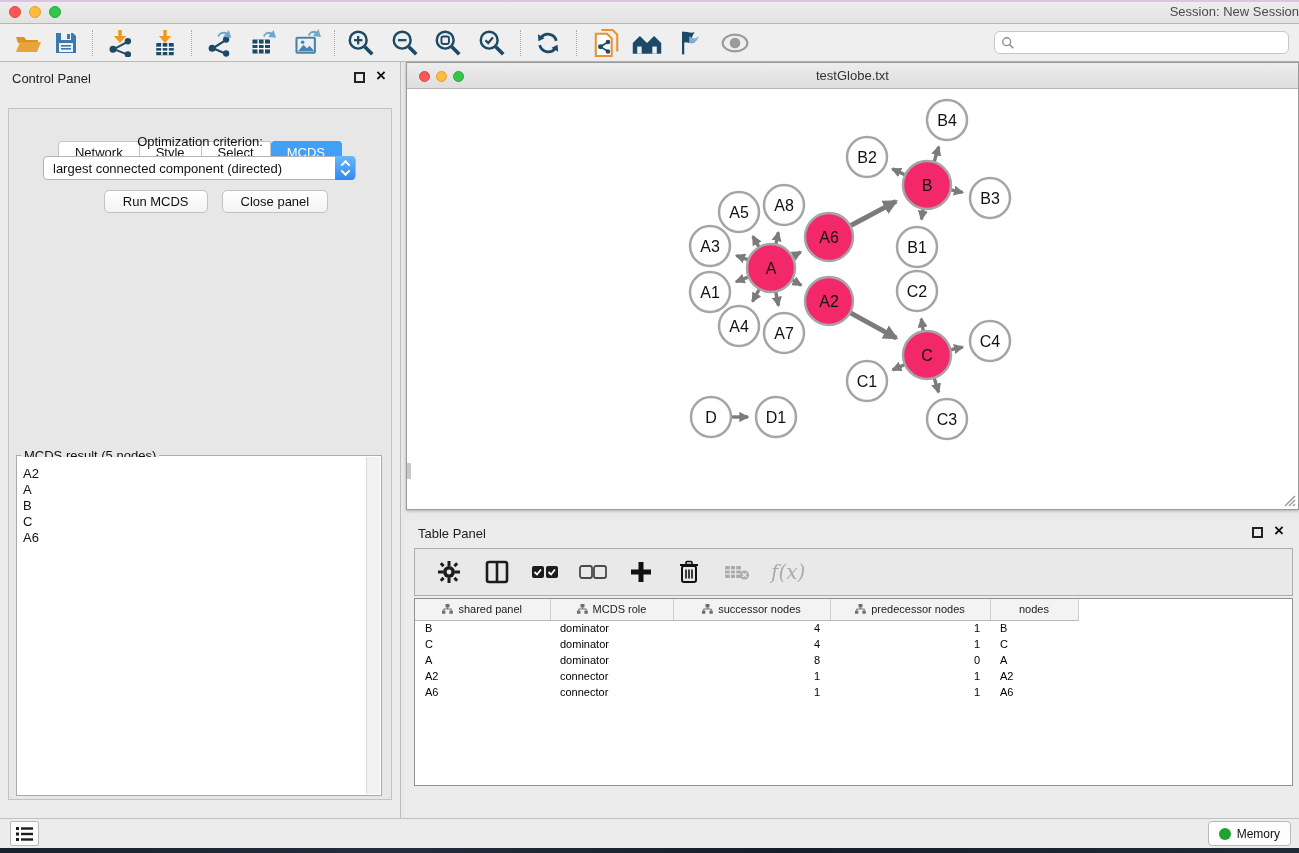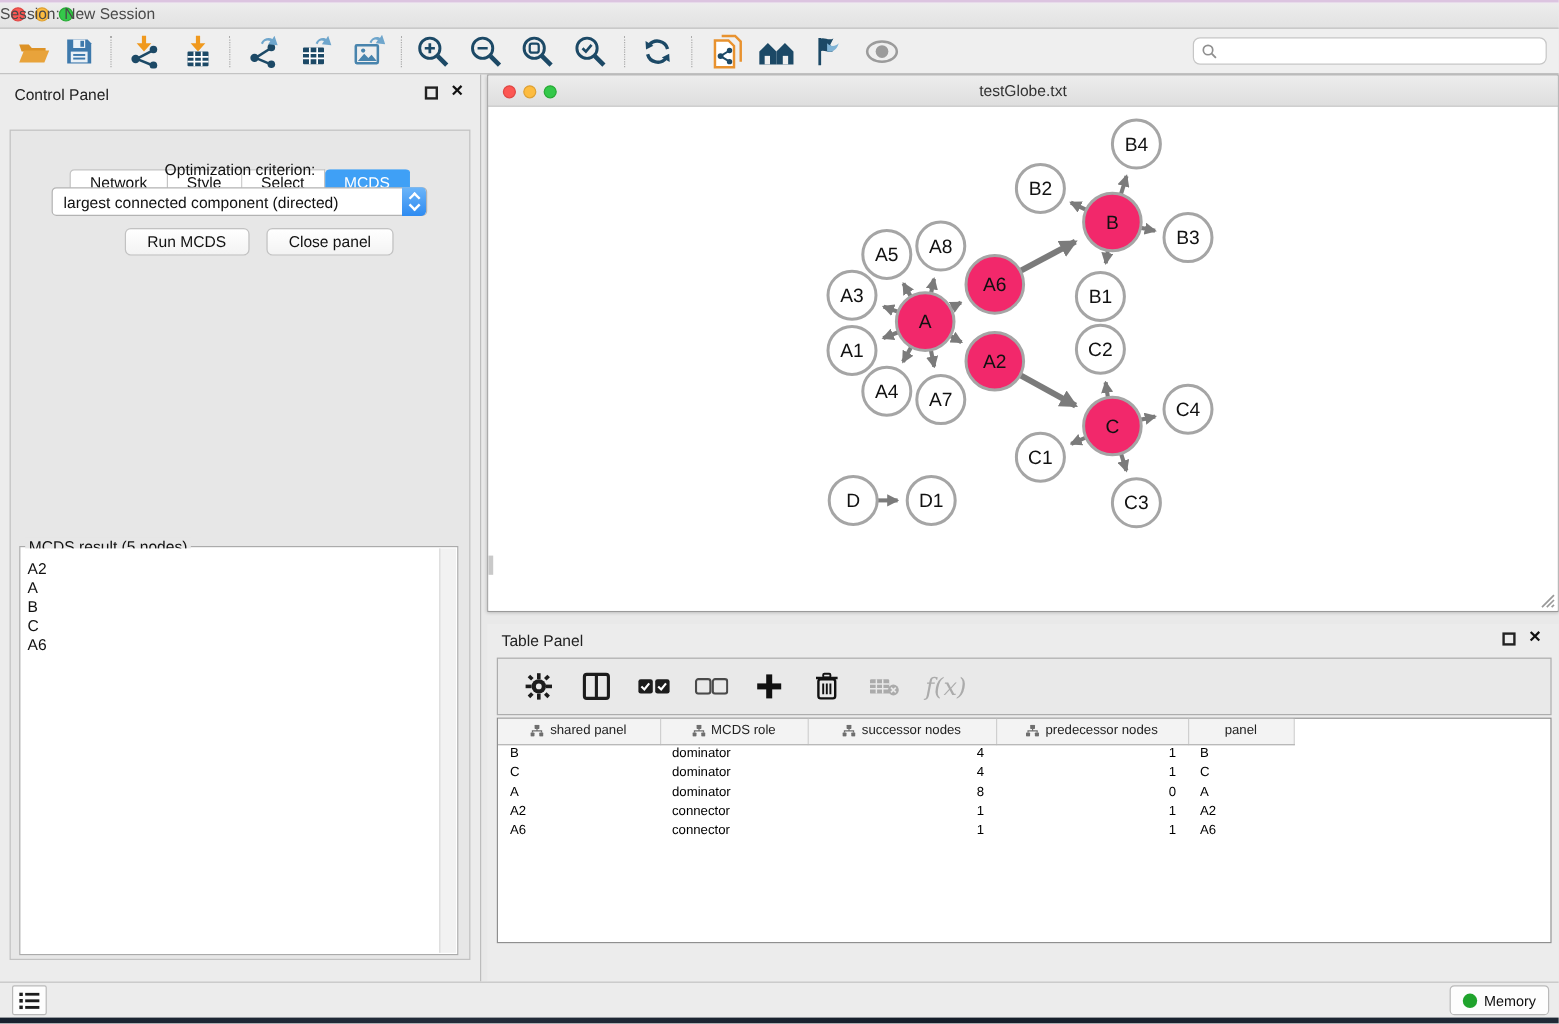--- a/index.html
+++ b/index.html
@@ -9,21 +9,21 @@
 
   
   .titlebar { position:absolute; left:0; top:0; width:1299px; height:24px;
     background:linear-gradient(#F2EAF4 0%, #ECECEC 18%, #E2E2E2 100%);
     border-bottom:1px solid #B6B6B6; }
   .titlebar .accent { position:absolute; top:0; left:0; right:0; height:2px; background:#DCC4E0; }
   .tl { position:absolute; top:6px; width:12px; height:12px; border-radius:50%; }
   .tl.red { left:9px;  background:#FC5753; border:1px solid #DF4744; }
   .tl.yel { left:29px; background:#FDBC40; border:1px solid #DEA133; }
   .tl.grn { left:49px; background:#34C84A; border:1px solid #27AA35; }
-  .titlebar .wtitle { position:absolute; top:4px; left:0; right:0; text-align:left;
+  .titlebar .wtitle { position:absolute; top:4px; left:0; right:0; text-align:right;
     font-size:13px; color:#4a4a4a; }
 
   
   .toolbar { position:absolute; left:0; top:24px; width:1299px; height:38px;
     background:#EFEFEF; border-bottom:1px solid #B9B9B9; }
   .tbtn { position:absolute; top:3px; width:34px; height:32px; display:flex;
     align-items:center; justify-content:center; cursor:default; }
   .tsep { position:absolute; top:6px; width:0; height:26px; border-left:1px dotted #ABABAB; }
   .searchbox { position:absolute; right:10px; top:7px; width:295px; height:23px;
     background:#fff; border:1px solid #C6C6C6; border-radius:6px; display:flex; align-items:center; }
@@ -562,21 +562,21 @@
                       <rect x="0" y="6.4" width="3.4" height="3.4" rx="0.6"></rect>
                       <rect x="7.4" y="6.4" width="3.4" height="3.4" rx="0.6"></rect>
                     </g>
                     <path d="M5.5 3.4 v1.6 M1.7 6.4 v-1.4 h7.6 v1.4" stroke="#6e6e6e" stroke-width="1" fill="none"></path>
                   </svg>
                   <span>predecessor nodes</span>
                 </span>
               </th>
               <th style="width: 88px;">
                 <span class="thwrap">
-                  <span>panel</span>
+                  <span>nodes</span>
                 </span>
               </th>
             </tr>
           </thead>
         <tbody id="nt-body">
             <tr>
               <td class="al">B</td>
               <td class="al">dominator</td>
               <td class="ar">4</td>
               <td class="ar">1</td>

